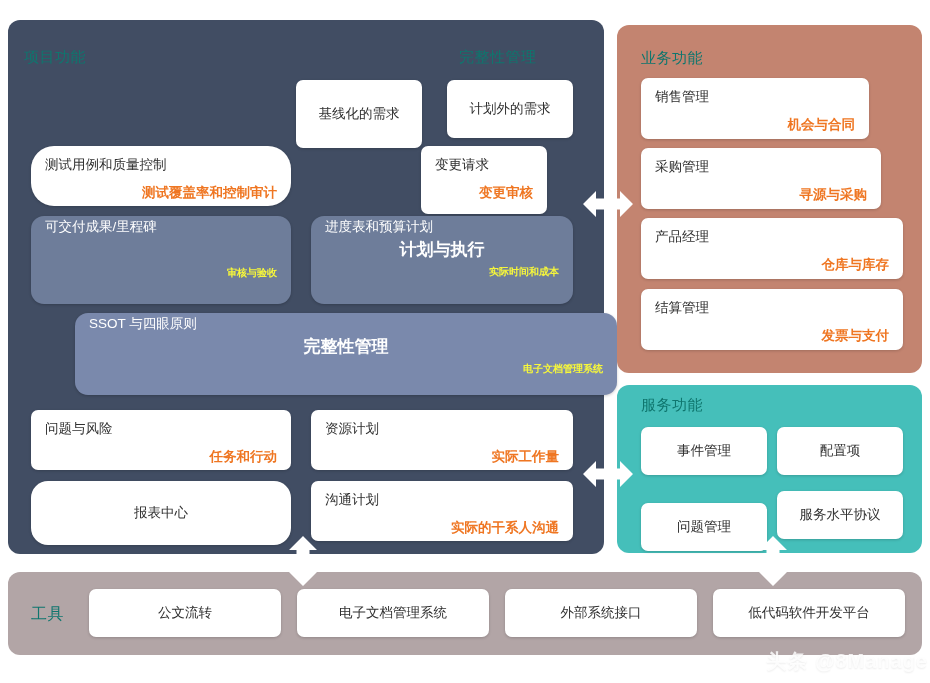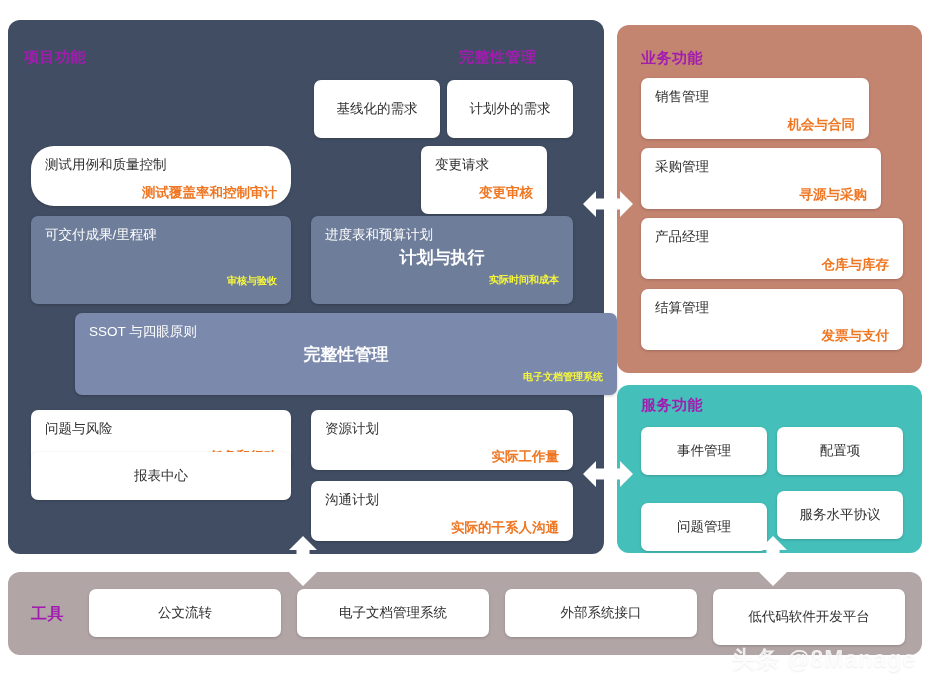--- a/index.html
+++ b/index.html
@@ -43,22 +43,22 @@
     background: #45bfba;
   }
   .panel-tools {
     left: 8px;  top: 572px;
     width: 914px; height: 83px;
     background: #b2a5a6;
   }
 
   .panel-title {
     position: absolute;
-    color: #a21caf;
-    font-weight: bold;
+    color: #0f766e;
+    font-weight: normal;
     font-size: 15px;
     letter-spacing: 0.5px;
     white-space: nowrap;
   }
   .pt-project     { left: 24px; top: 48px; }
   .pt-integrity   { left: 459px; top: 48px; }
   .pt-business    { left: 641px; top: 49px; }
   .pt-service     { left: 641px; top: 396px; }
   .pt-tools       { left: 31px;  top: 604px; font-size: 16px; }
 
@@ -91,23 +91,23 @@
     justify-content: center;
   }
   .card.centered .title {
     text-align: center;
   }
 
   
   .slate {
     position: absolute;
     background: #6e7d9a;
-    border-radius: 7px;
+    border-radius: 13px;
     box-sizing: border-box;
-    padding: 10px 14px;
+    padding: 2px 14px;
     box-shadow: 0 1px 3px rgba(0,0,0,0.20);
   }
   .slate .title {
     font-size: 13.5px;
     color: #ffffff;
     white-space: nowrap;
   }
   .slate .big {
     font-size: 17px;
     font-weight: bold;
@@ -130,41 +130,41 @@
 
   
   .arrow {
     position: absolute;
   }
   .arrow svg { display: block; }
 
   
   .watermark {
     position: absolute;
-    right: 14px;
+    right: 2px;
     bottom: 8px;
-    font-size: 23px;
+    font-size: 20px;
     font-weight: bold;
     color: rgba(255,255,255,0.82);
     letter-spacing: 1px;
     white-space: nowrap;
     text-shadow: 0 1px 2px rgba(0,0,0,0.08);
     pointer-events: none;
   }
 </style>
 </head>
 <body>
 
 <div class="stage">
 
   <div class="panel panel-project"></div>
   <div class="panel-title pt-project">项目功能</div>
   <div class="panel-title pt-integrity">完整性管理</div>
 
-  <div class="card centered" style="left:314px; top:80px; width:126px; height:58px;">
+  <div class="card centered" style="left:296px; top:80px; width:126px; height:68px;">
     <div class="title">基线化的需求</div>
   </div>
   <div class="card centered" style="left:447px; top:80px; width:126px; height:58px;">
     <div class="title">计划外的需求</div>
   </div>
 
   <div class="card" style="left:31px; top:146px; width:260px; height:60px;border-radius:23px;">
     <div class="title">测试用例和质量控制</div>
     <div class="sub">测试覆盖率和控制审计</div>
   </div>
@@ -191,21 +191,21 @@
 
   <div class="card" style="left:31px; top:410px; width:260px; height:60px;">
     <div class="title">问题与风险</div>
     <div class="sub">任务和行动</div>
   </div>
   <div class="card" style="left:311px; top:410px; width:262px; height:60px;">
     <div class="title">资源计划</div>
     <div class="sub">实际工作量</div>
   </div>
 
-  <div class="card centered" style="left:31px; top:452px; width:260px; height:48px;">
+  <div class="card centered" style="left:31px; top:481px; width:260px; height:64px;border-radius:17px;">
     <div class="title">报表中心</div>
   </div>
   <div class="card" style="left:311px; top:481px; width:262px; height:60px;">
     <div class="title">沟通计划</div>
     <div class="sub">实际的干系人沟通</div>
   </div>
 
   <div class="panel panel-business"></div>
   <div class="panel-title pt-business">业务功能</div>
 
@@ -247,21 +247,21 @@
 
   <div class="card centered" style="left:89px; top:589px; width:192px; height:48px;">
     <div class="title">公文流转</div>
   </div>
   <div class="card centered" style="left:297px; top:589px; width:192px; height:48px;">
     <div class="title">电子文档管理系统</div>
   </div>
   <div class="card centered" style="left:505px; top:589px; width:192px; height:48px;">
     <div class="title">外部系统接口</div>
   </div>
-  <div class="card centered" style="left:713px; top:589px; width:192px; height:56px;">
+  <div class="card centered" style="left:713px; top:589px; width:192px; height:48px;">
     <div class="title">低代码软件开发平台</div>
   </div>
 
   <div class="arrow" style="left:583px; top:186px;">
     <svg width="50" height="36" viewBox="0 0 50 36" aria-hidden="true">
       <polygon points="0,18 13,5 13,12.5 37,12.5 37,5 50,18 37,31 37,23.5 13,23.5 13,31" fill="#ffffff"></polygon>
     </svg>
   </div>
 
   <div class="arrow" style="left:583px; top:456px;">

